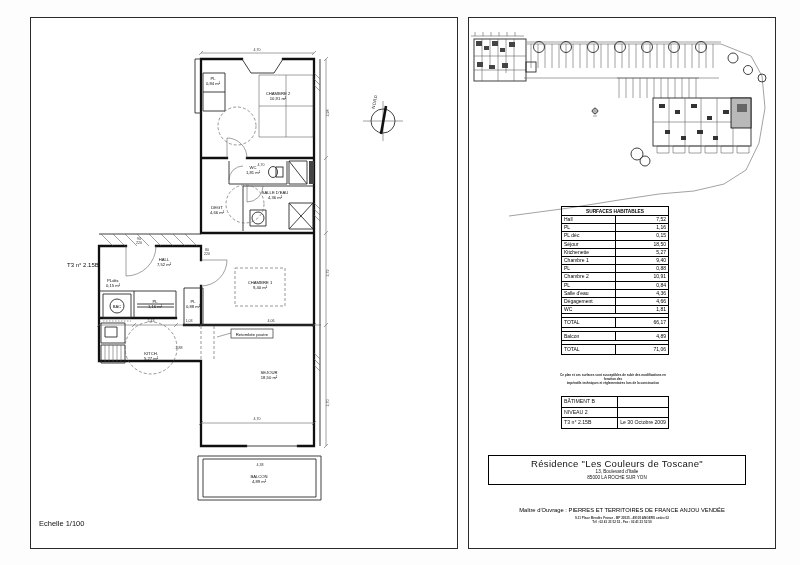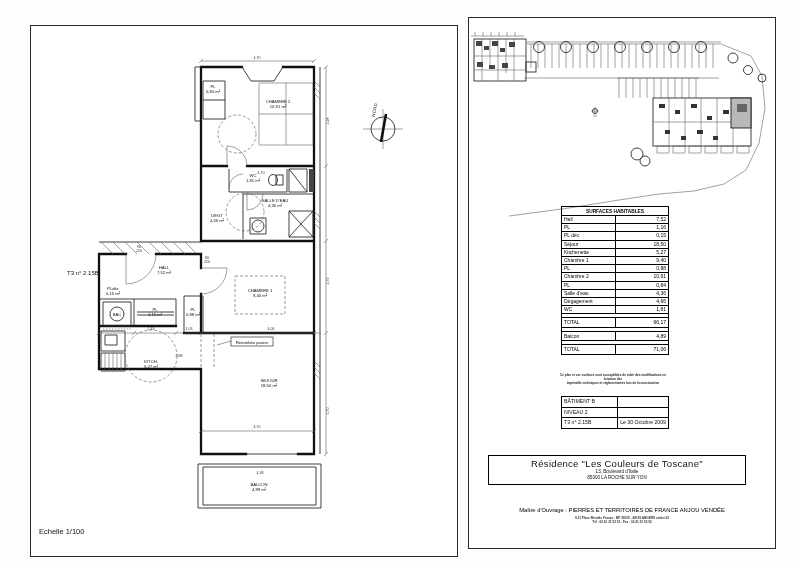--- a/index.html
+++ b/index.html
@@ -1,19 +1,19 @@
 <!DOCTYPE html>
 <html><head>
 <meta charset="utf-8">
 <style>
   html,body{margin:0;padding:0;}
   body{width:800px;height:565px;position:relative;background:#fdfdfd;
        font-family:"Liberation Sans",sans-serif;color:#111;overflow:hidden;}
   .panel{position:absolute;border:1px solid #2a2a2a;background:#fff;}
-  #left-panel{left:30px;top:25px;width:426px;height:530px;}
+  #left-panel{left:30px;top:17px;width:426px;height:530px;}
   #right-panel{left:468px;top:17px;width:306px;height:530px;}
   svg{position:absolute;left:0;top:0;}
   .w2{stroke:#101010;stroke-width:2.3;fill:none;stroke-linecap:square;}
   .w1{stroke:#2b2b2b;stroke-width:0.9;fill:none;}
   .w05{stroke:#555;stroke-width:0.55;fill:none;}
   .dash{stroke:#6a6a6a;stroke-width:0.7;fill:none;stroke-dasharray:3 2;}
   .rl{font-family:"Liberation Sans",sans-serif;font-size:4.2px;text-anchor:middle;fill:#101010;}
   .dim{font-family:"Liberation Sans",sans-serif;font-size:3.6px;text-anchor:middle;fill:#333;}
   .unit-tag{position:absolute;left:36px;top:244px;font-size:6px;color:#111;}
   .scale{position:absolute;left:8px;top:501px;font-size:7.5px;color:#111;}

